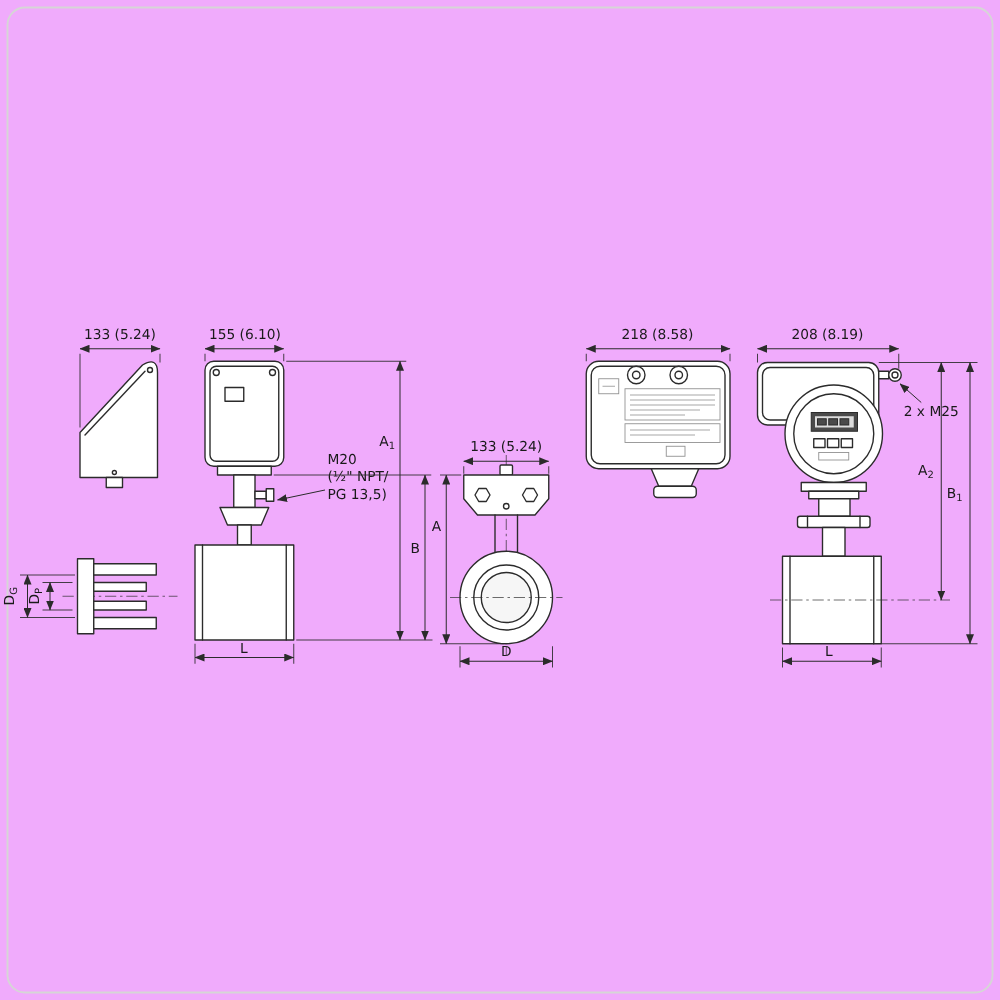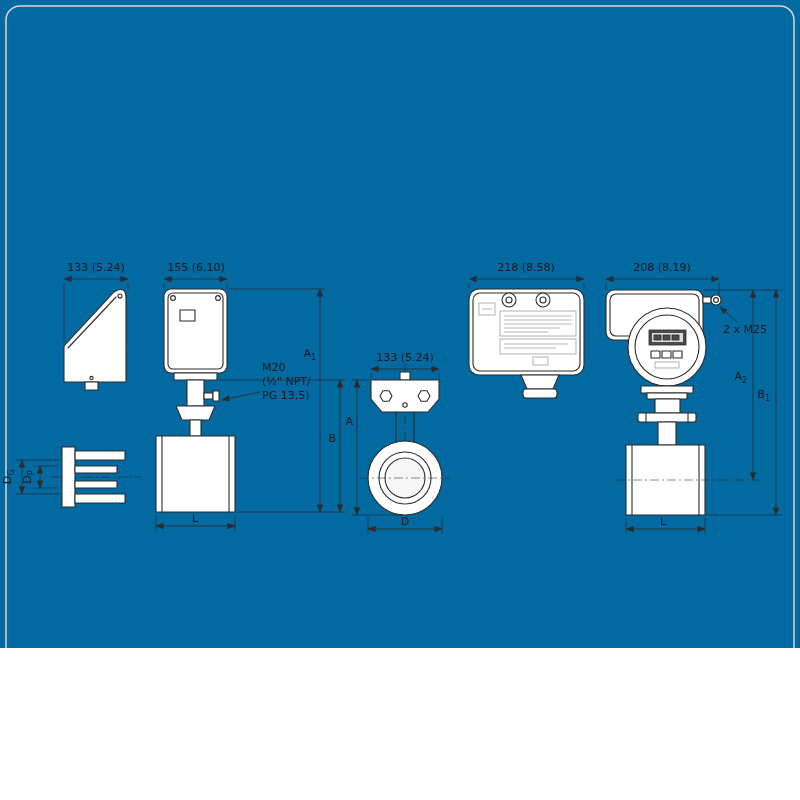--- a/index.html
+++ b/index.html
@@ -1,16 +1,16 @@
 <!DOCTYPE html>
 <html><head>
 <meta charset="utf-8">
 <style>
   html,body{margin:0;padding:0;background:#ffffff;}
-  .stage{width:800px;height:648px;position:relative;background:#0369a1;}
+  .stage{width:800px;height:800px;position:relative;background:#f0abfc;}
   svg{display:block;}
   text{font-family:"DejaVu Sans", sans-serif;font-size:11px;fill:#1a1a1a;}
   .sub{font-size:8px;}
   .ln{fill:none;stroke:#2b2b2b;stroke-width:1.1;stroke-linejoin:round;stroke-linecap:round;}
   .lnw{fill:#ffffff;stroke:#2b2b2b;stroke-width:1.1;stroke-linejoin:round;}
   .lnf{fill:#f6f6f6;stroke:#2b2b2b;stroke-width:1.1;stroke-linejoin:round;}
   .dim{stroke:#2b2b2b;stroke-width:.8;fill:none;}
   .ext{stroke:#2b2b2b;stroke-width:.7;fill:none;}
   .cl{stroke:#2b2b2b;stroke-width:.55;fill:none;stroke-dasharray:9 3 2 3;}
   .plate{stroke:#8f8f8f;stroke-width:.7;fill:#ffffff;}

